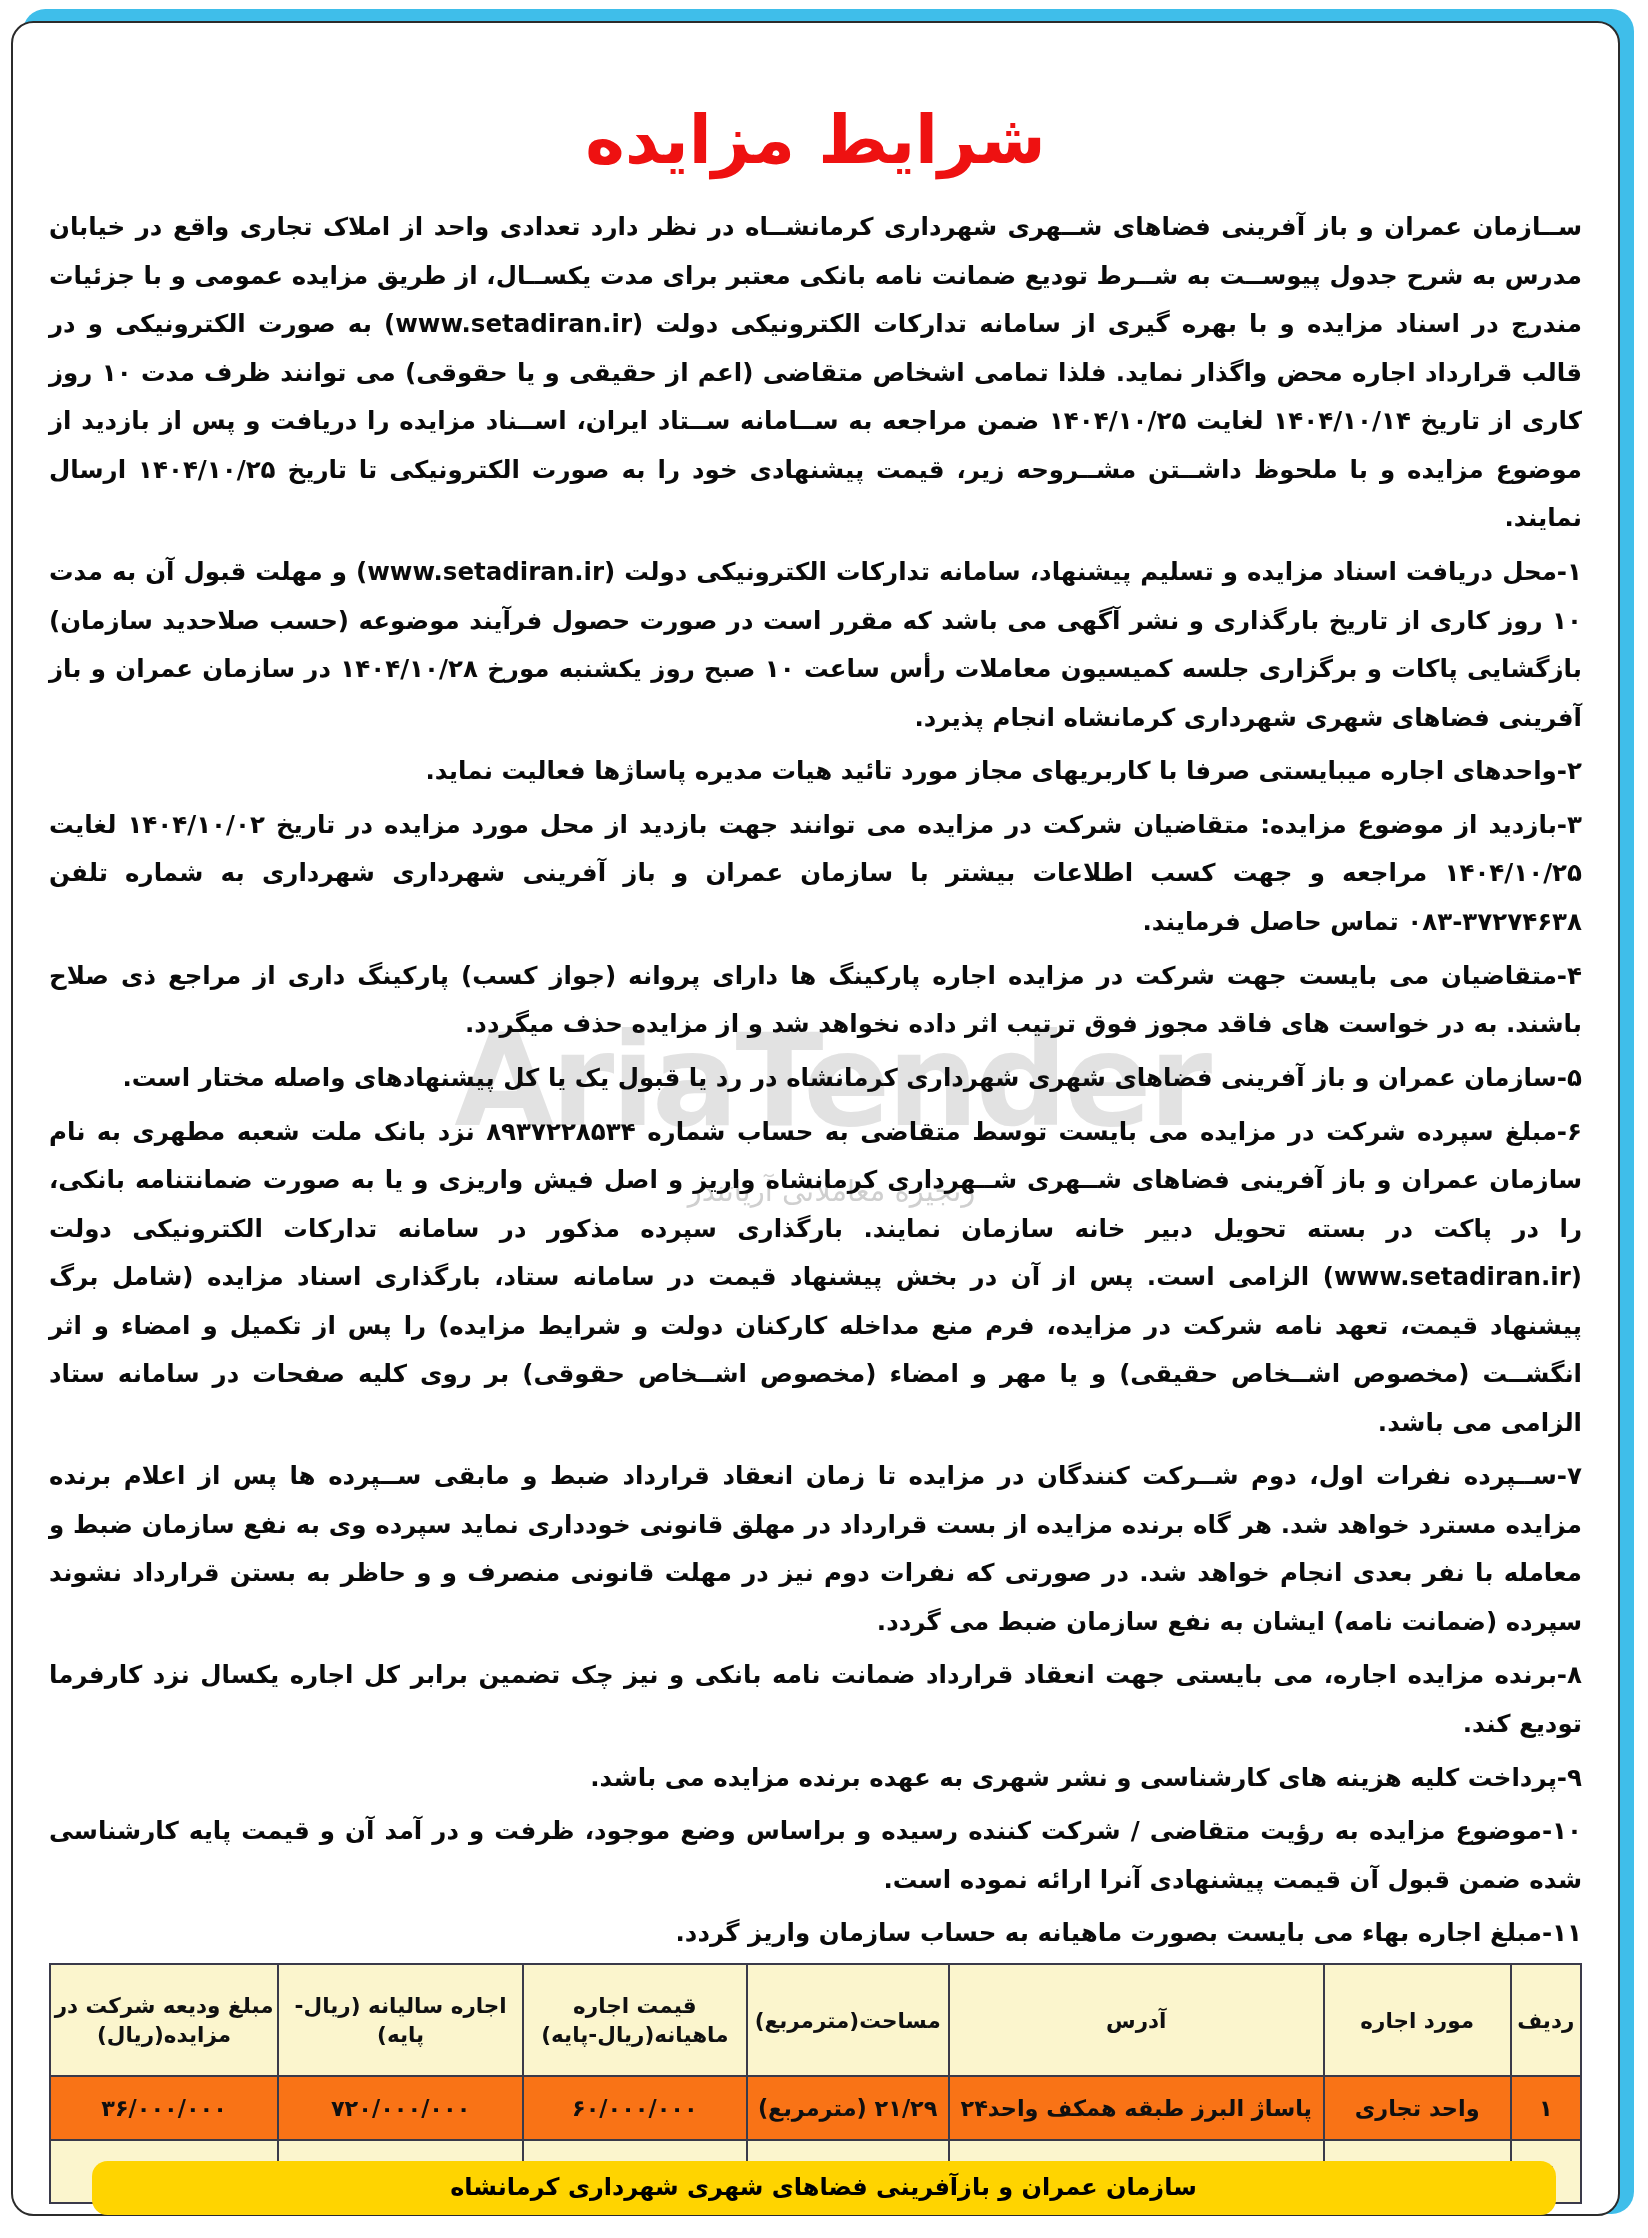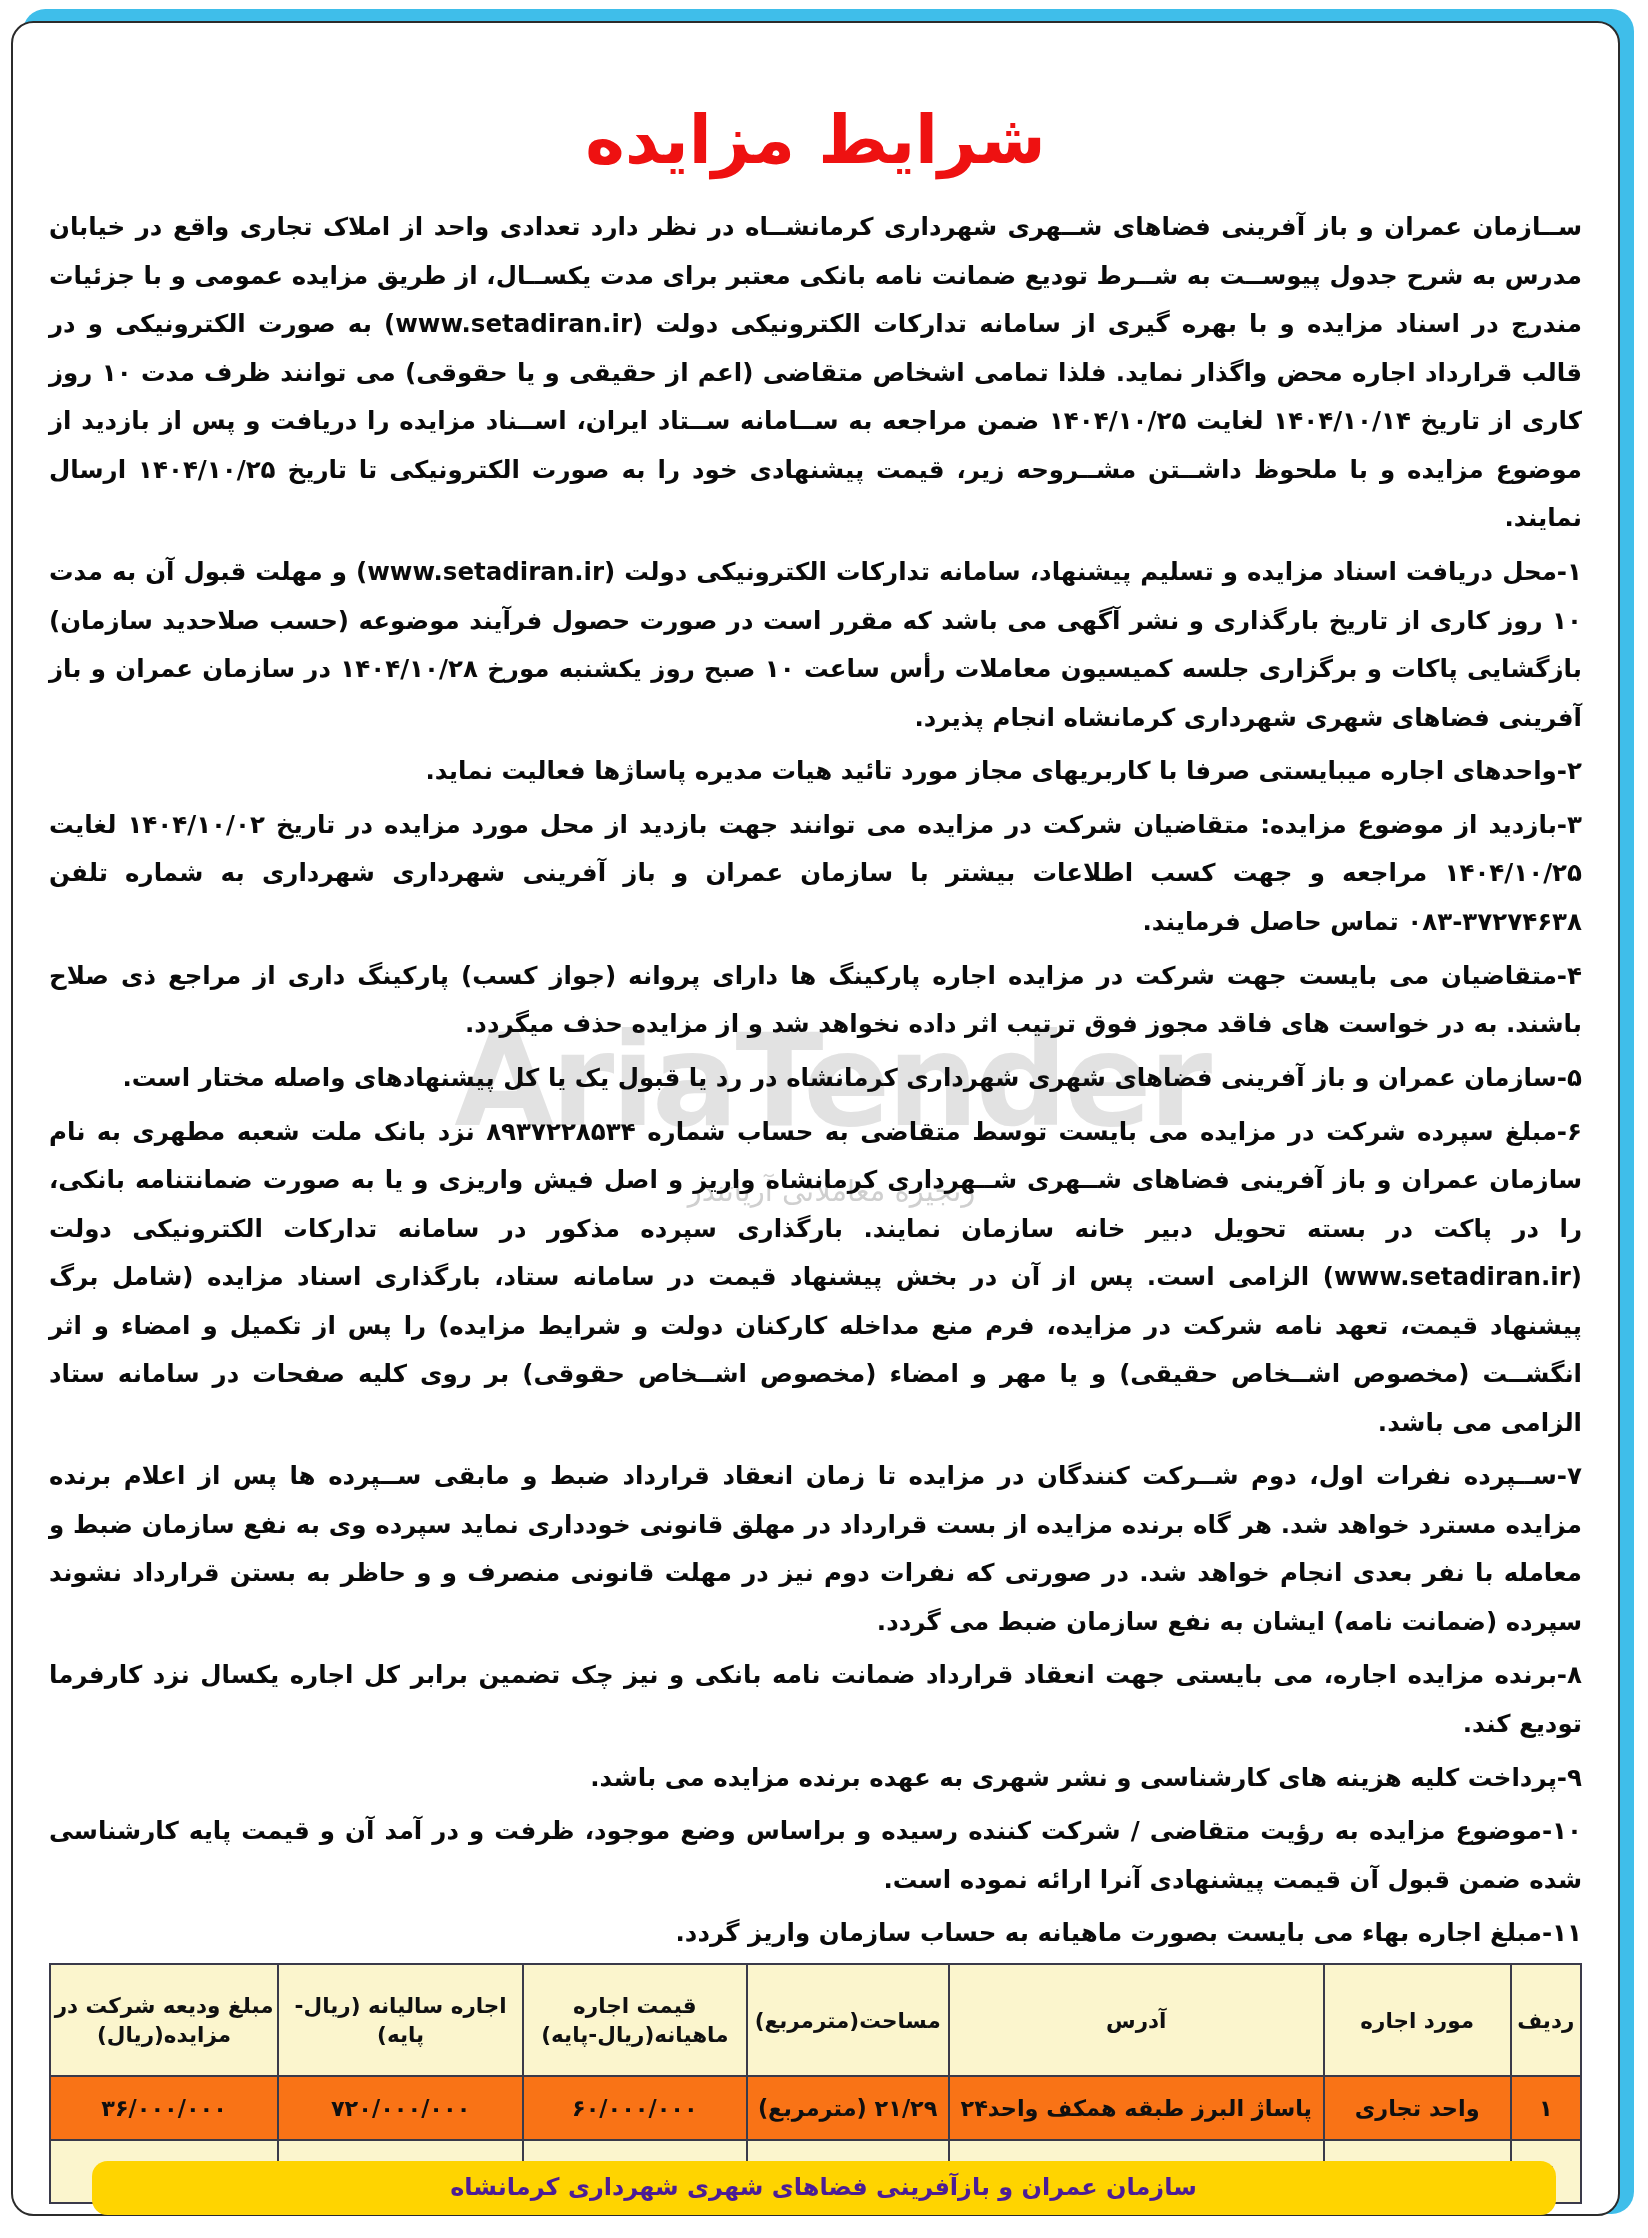--- a/index.html
+++ b/index.html
@@ -179,21 +179,21 @@
     z-index: 6;
   }
   .footer-bar {
     width: 1464px;
     background: #ffd400;
     border-radius: 15.5px;
     text-align: center;
     padding: 12px 0 13.8px 0;
     font-size: 24px;
     font-weight: bold;
-    color: #4c1d95;
+    color: #000000;
     letter-spacing: -0.4px;
   }
 </style>
 </head>
 <body>
 
 <div class="page">
 
   <div class="frame-shadow"></div>
   <div class="frame"></div>

